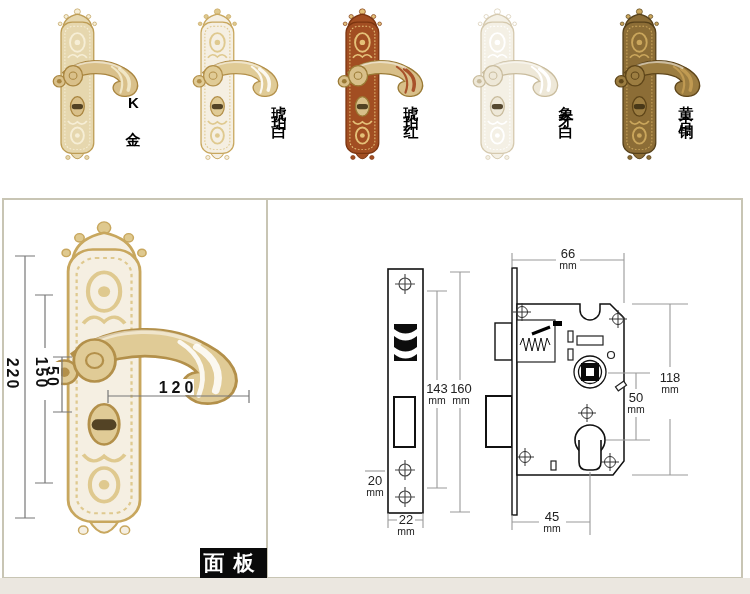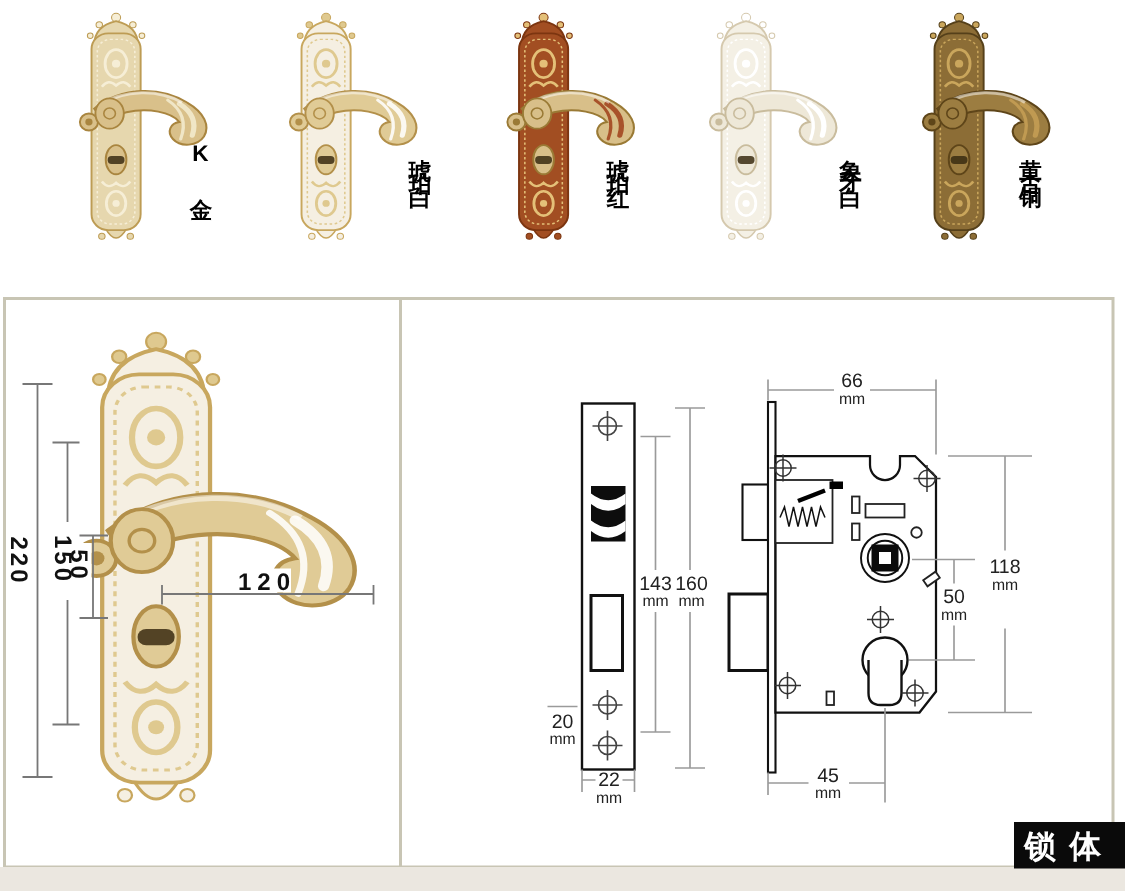--- a/index.html
+++ b/index.html
@@ -380,14 +380,14 @@
       <text class="dimunit" x="568" y="269" text-anchor="middle">mm</text>
       <text class="dimnum" x="670" y="382" text-anchor="middle">118</text>
       <text class="dimunit" x="670" y="393" text-anchor="middle">mm</text>
       <text class="dimnum" x="636" y="402" text-anchor="middle">50</text>
       <text class="dimunit" x="636" y="413" text-anchor="middle">mm</text>
       <text class="dimnum" x="552" y="521" text-anchor="middle">45</text>
       <text class="dimunit" x="552" y="532" text-anchor="middle">mm</text>
     </g>
   </svg>
 
-  <div class="tag" style="left:676px;top:548px;width:74px;height:31px;z-index:4;">锁体</div>
+  <div class="tag" style="left:200px;top:548px;width:67px;height:30px;z-index:4;">面板</div>
 </div>
 
 </body></html>

